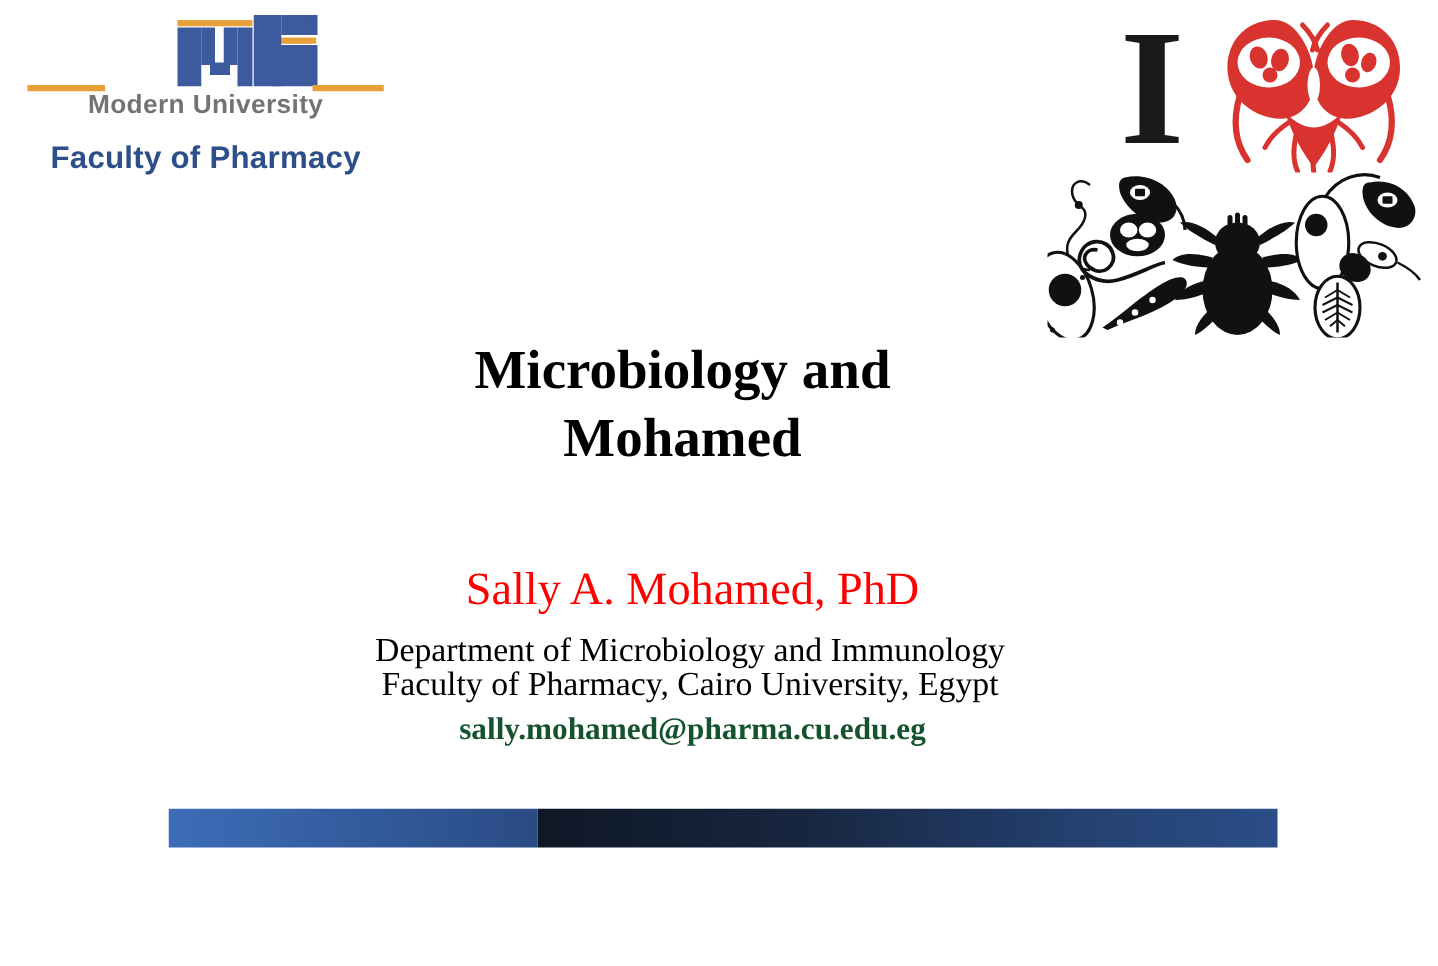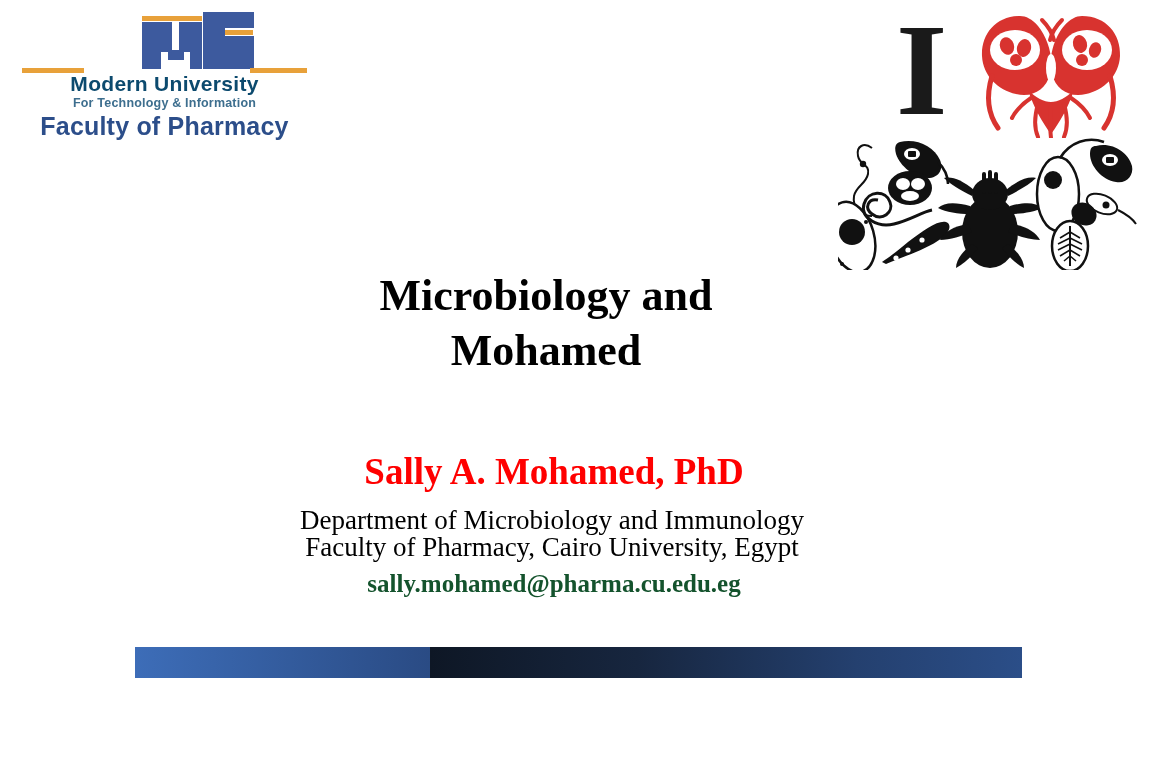--- a/index.html
+++ b/index.html
@@ -51,21 +51,21 @@
     left: 0;
     width: 285px;
     text-align: center;
     font-family: "Liberation Sans", sans-serif;
     white-space: nowrap;
   }
   .mti-line1 {
     top: 60px;
     font-size: 21px;
     font-weight: bold;
-    color: #0c4a6e;
+    color: #737373;
     letter-spacing: 0.3px;
   }
   .mti-line2 {
     top: 84px;
     font-size: 12.5px;
     font-weight: bold;
     color: #3D6E8E;
     letter-spacing: 0.2px;
   }
   .mti-line3 {
@@ -120,21 +120,21 @@
   }
 
   
   .author {
     position: absolute;
     left: 0;
     top: 452px;
     width: 1108px;
     text-align: center;
     font-family: "Liberation Serif", serif;
-    font-weight: bold;
+    font-weight: normal;
     font-size: 37px;
     line-height: 1.1;
     color: #FF0000;
   }
   .affil {
     position: absolute;
     left: 0;
     width: 1104px;
     text-align: center;
     font-family: "Liberation Serif", serif;
@@ -199,21 +199,20 @@
       <div class="mti-blue" style="left:143px; top:0px;  width:29px; height:16px;"></div>
       <div class="mti-blue" style="left:136px; top:24px; width:36px; height:33px;"></div>
 
       <div class="mti-blue" style="left:150px; top:0px;  width:15px; height:10px;"></div>
     </div>
 
     <div class="mti-rule wide-left"></div>
     <div class="mti-rule wide-right"></div>
 
     <div class="mti-sub mti-line1">Modern University</div>
-    <div class="mti-sub mti-line2">For Technology &amp; Information</div>
     <div class="mti-sub mti-line3">Faculty of Pharmacy</div>
   </div>
 
   <div class="para-art">
 
     <div class="iletter">I</div>
 
     <svg class="heart-svg" width="150" height="128" viewBox="0 0 150 128">
       <g fill="#D8332F">
 

